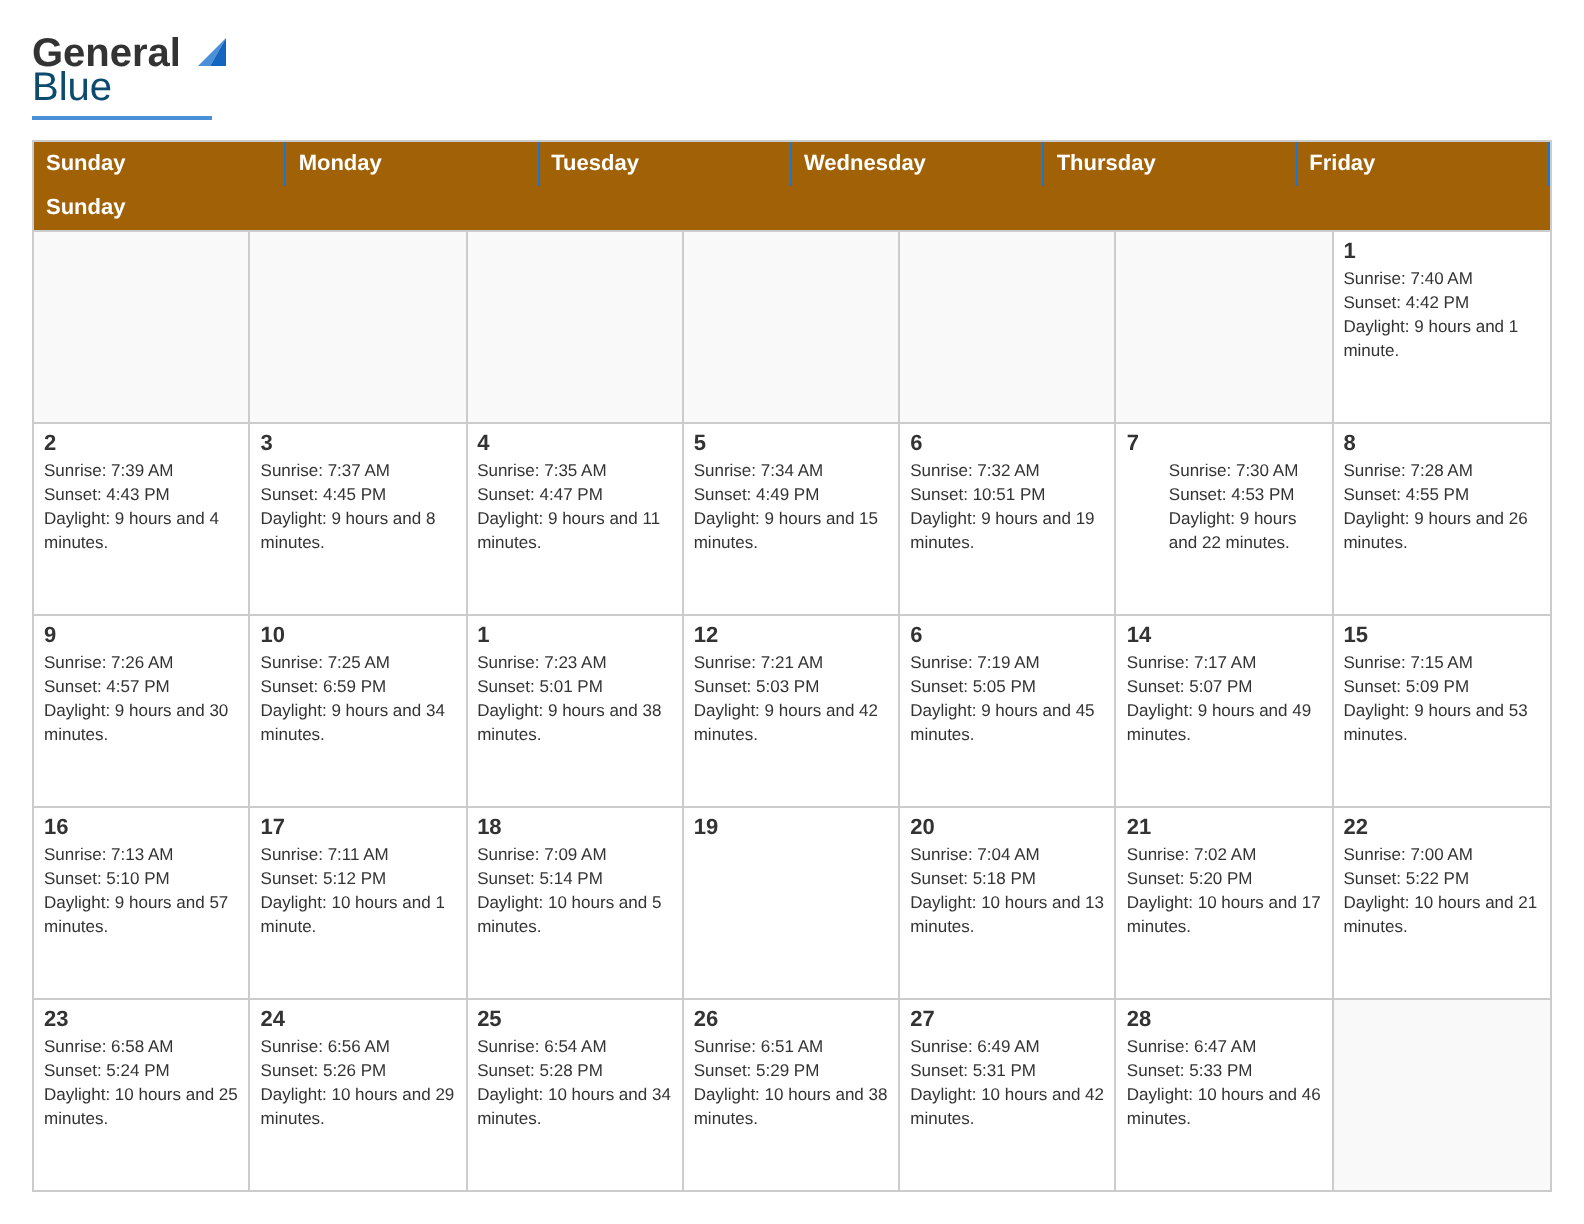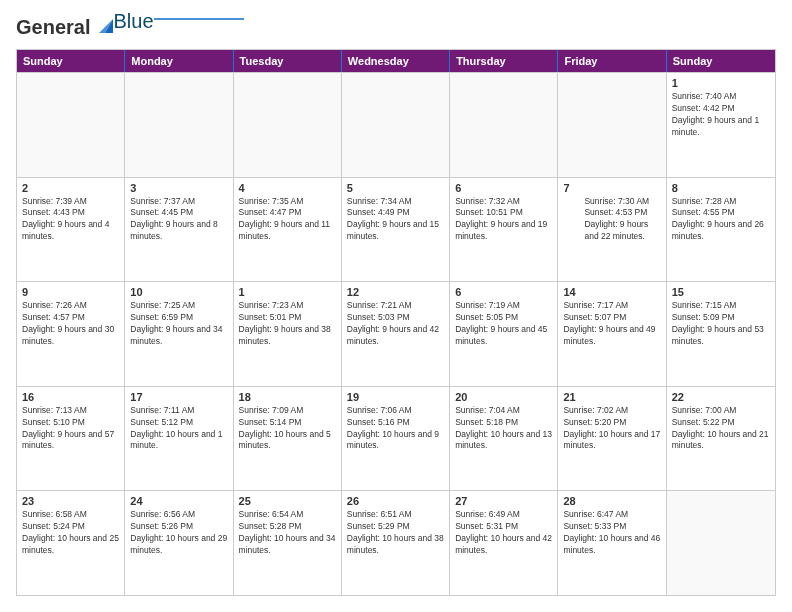--- a/index.html
+++ b/index.html
@@ -18,21 +18,21 @@
       flex-direction: column;
     }
     .header {
       display: flex;
       justify-content: space-between;
       align-items: flex-start;
       margin-bottom: 10px;
     }
     .logo {
       display: flex;
-      flex-direction: row;
+      flex-direction: column;
       align-items: flex-start;
     }
     .logo-line {
       width: 90px;
       height: 2px;
       background: #4a90d9;
       margin-top: 2px;
     }
     .title-block {
       text-align: right;
@@ -47,22 +47,22 @@
       color: #555;
     }
     .calendar {
       flex: 1;
       display: flex;
       flex-direction: column;
       border: 1px solid #ccc;
     }
     .cal-header {
       display: grid;
-      grid-template-columns: repeat(7, 1fr);
-      background: #701a75;
+      grid-template-columns: repeat(6, 1fr);
+      background: #a16207;
     }
     .cal-header-cell {
       color: #fff;
       font-size: 11px;
       font-weight: bold;
       padding: 5px 6px;
       border-right: 1px solid #1976d2;
     }
     .cal-header-cell:last-child { border-right: none; }
     .cal-body {
@@ -247,23 +247,20 @@
 Daylight: 10 hours and 1 minute.</div>
           </div>
           <div class="cal-cell">
             <span class="day-num">18</span>
             <div class="cell-info" style="white-space: pre-line;">Sunrise: 7:09 AM
 Sunset: 5:14 PM
 Daylight: 10 hours and 5 minutes.</div>
           </div>
           <div class="cal-cell">
             <span class="day-num">19</span>
-            <div class="cell-info" style="white-space: pre-line;">Sunrise: 7:06 AM
-Sunset: 5:16 PM
-Daylight: 10 hours and 9 minutes.</div>
           </div>
           <div class="cal-cell">
             <span class="day-num">20</span>
             <div class="cell-info" style="white-space: pre-line;">Sunrise: 7:04 AM
 Sunset: 5:18 PM
 Daylight: 10 hours and 13 minutes.</div>
           </div>
           <div class="cal-cell">
             <span class="day-num">21</span>
             <div class="cell-info" style="white-space: pre-line;">Sunrise: 7:02 AM

